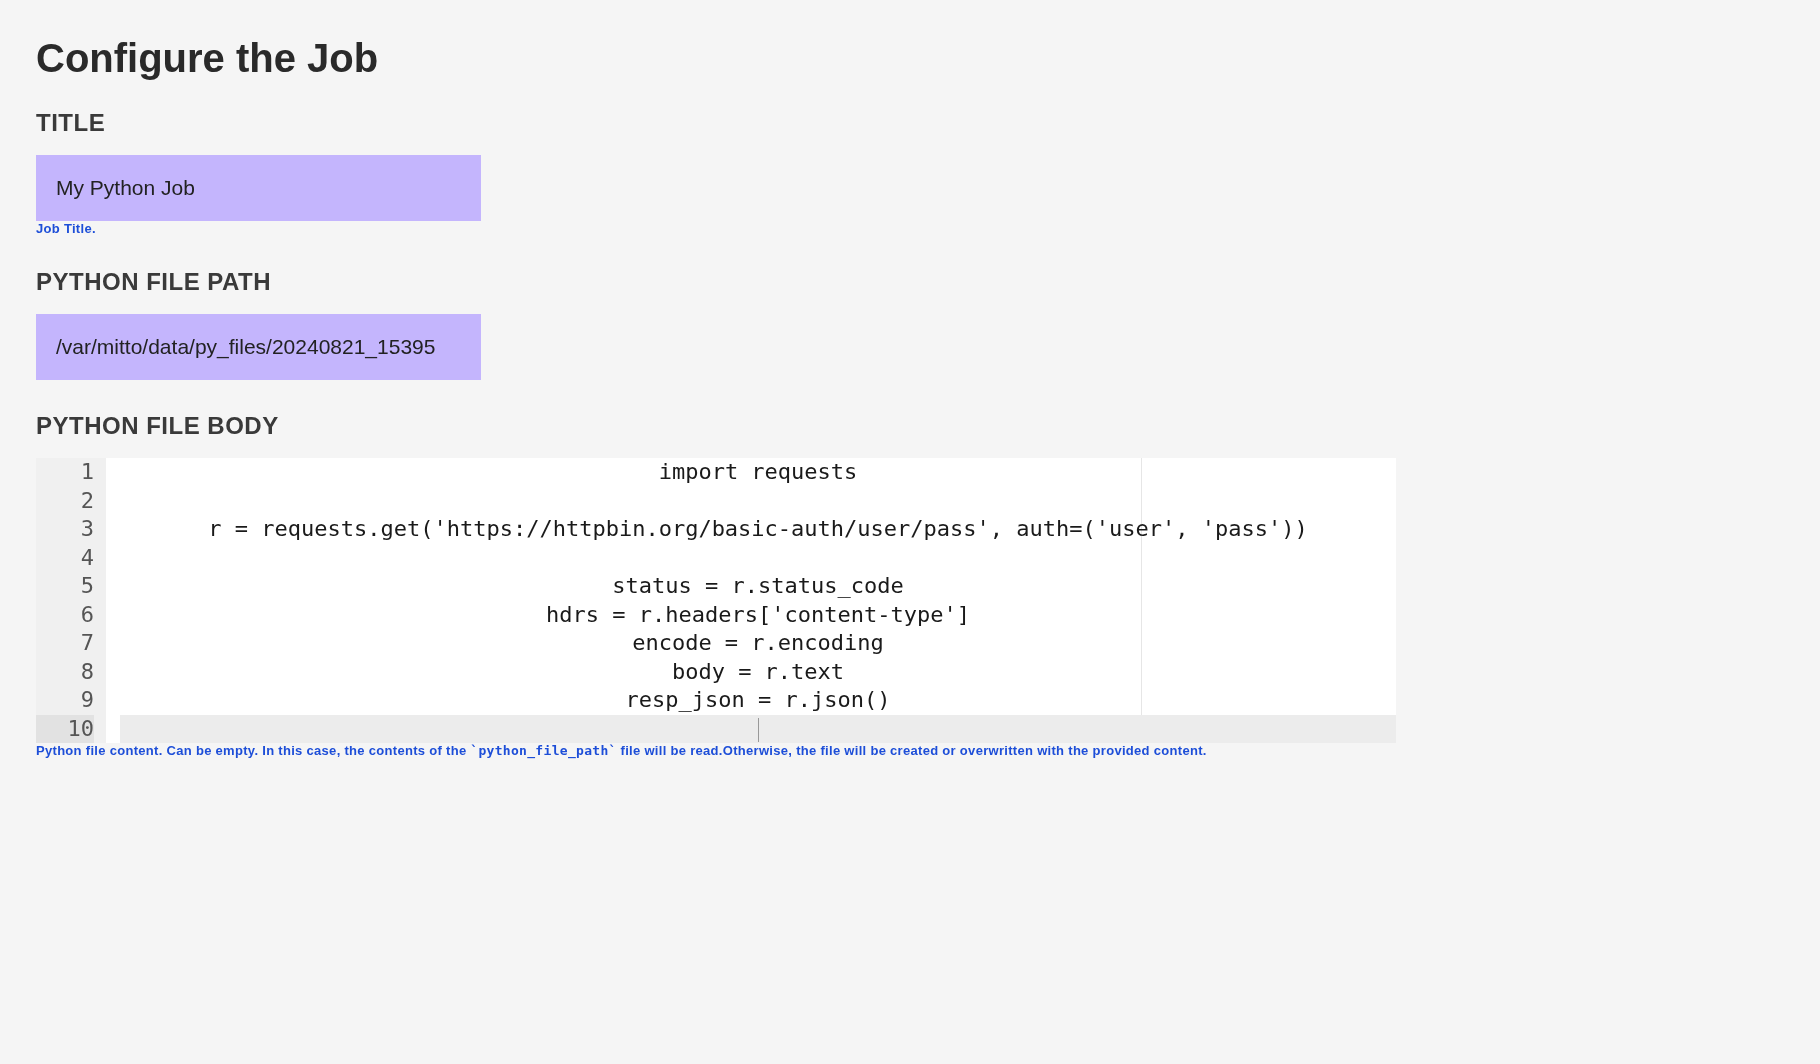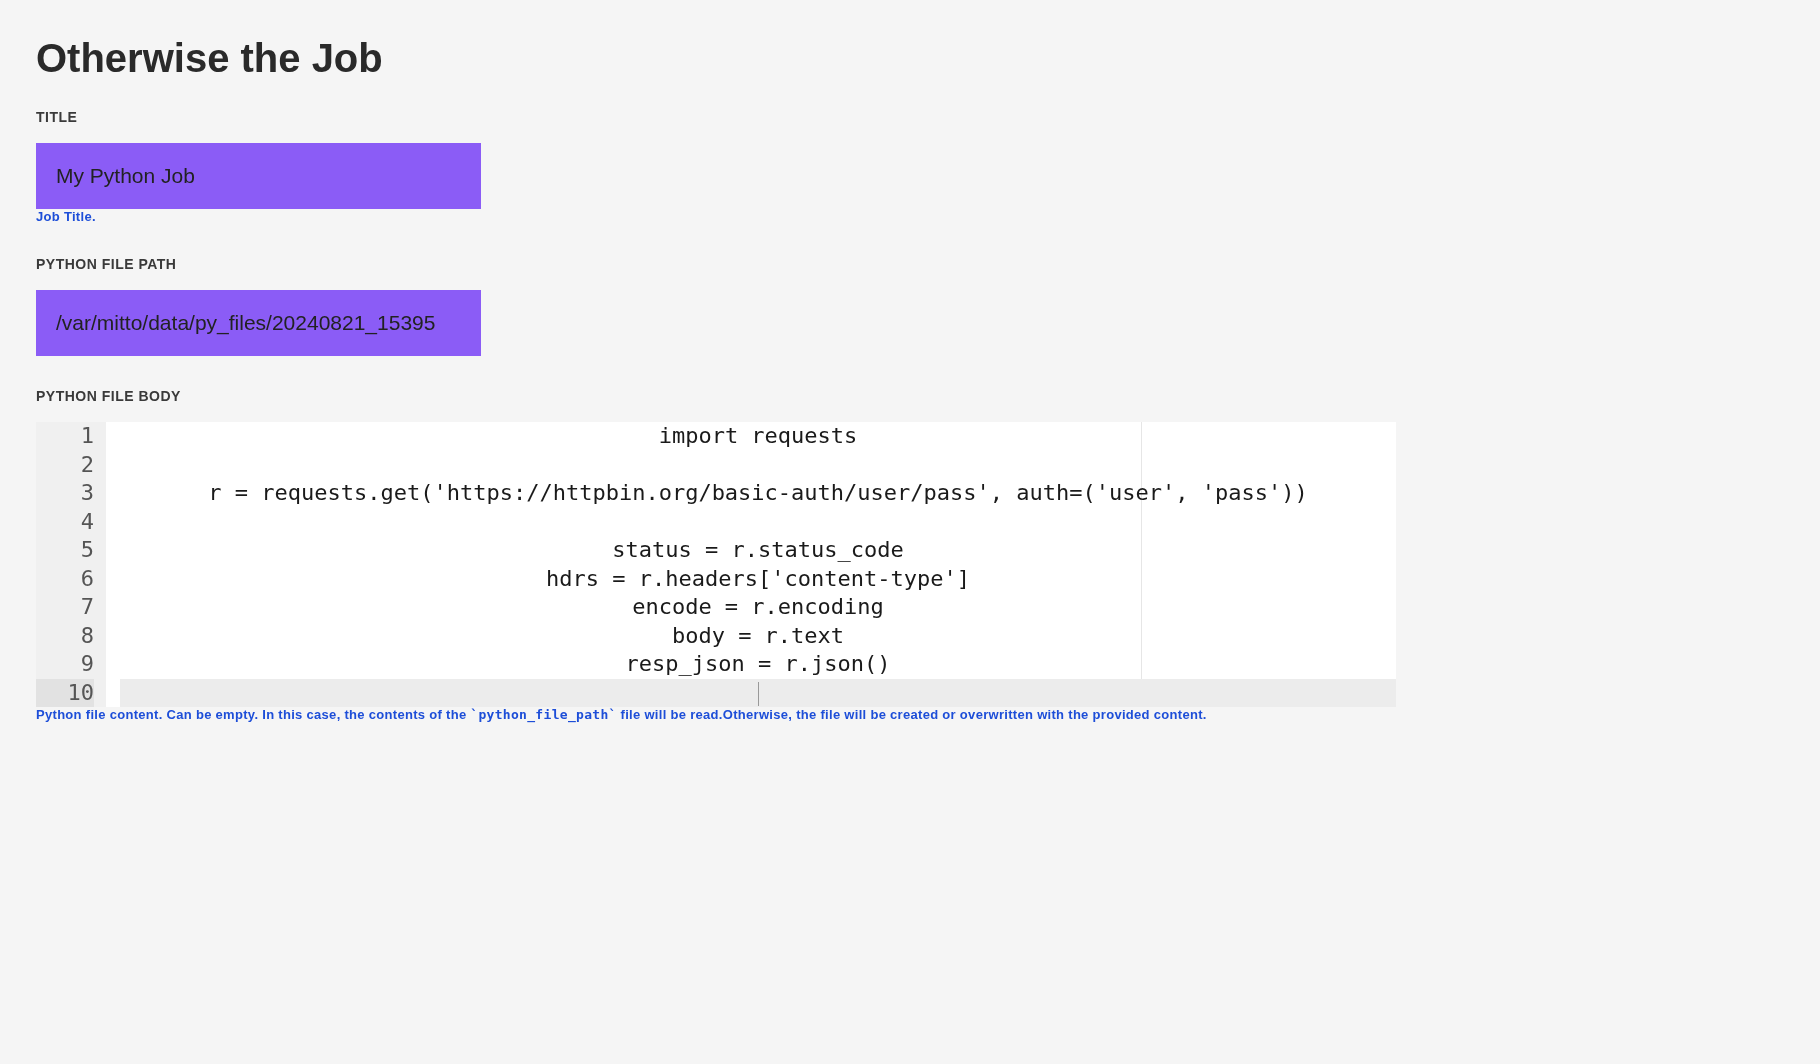--- a/index.html
+++ b/index.html
@@ -10,31 +10,31 @@
     color: #222;
     width: 1820px;
   }
   h1 {
     font-size: 40px;
     font-weight: 700;
     color: #2a2a2a;
     margin-bottom: 28px;
   }
   .field-label {
-    font-size: 14px;
+    font-size: 24px;
     font-weight: 700;
     letter-spacing: 0.5px;
     color: #3a3a3a;
     text-transform: uppercase;
     margin-bottom: 18px;
   }
   .text-input {
     width: 445px;
     height: 66px;
-    background: #8b5cf6;
+    background: #c4b5fd;
     border: none;
     padding: 0 20px;
     font-size: 21px;
     color: #222;
     font-family: inherit;
     outline: none;
   }
   .helper-text {
     font-size: 13px;
     font-weight: 700;
@@ -107,21 +107,21 @@
     width: 1px;
     background: #e6e6e6;
   }
   .helper-code {
     font-family: "SF Mono", Menlo, Monaco, Consolas, monospace;
   }
 </style>
 </head>
 <body>
 
-<h1>Otherwise the Job</h1>
+<h1>Configure the Job</h1>
 
 <div class="field-group">
   <div class="field-label">TITLE</div>
   <input class="text-input" type="text" value="My Python Job" style="">
   <div class="helper-text">Job Title.</div>
 </div>
 
 <div class="field-group">
   <div class="field-label">PYTHON FILE PATH</div>
   <input class="text-input" type="text" value="/var/mitto/data/py_files/20240821_15395" style="">

